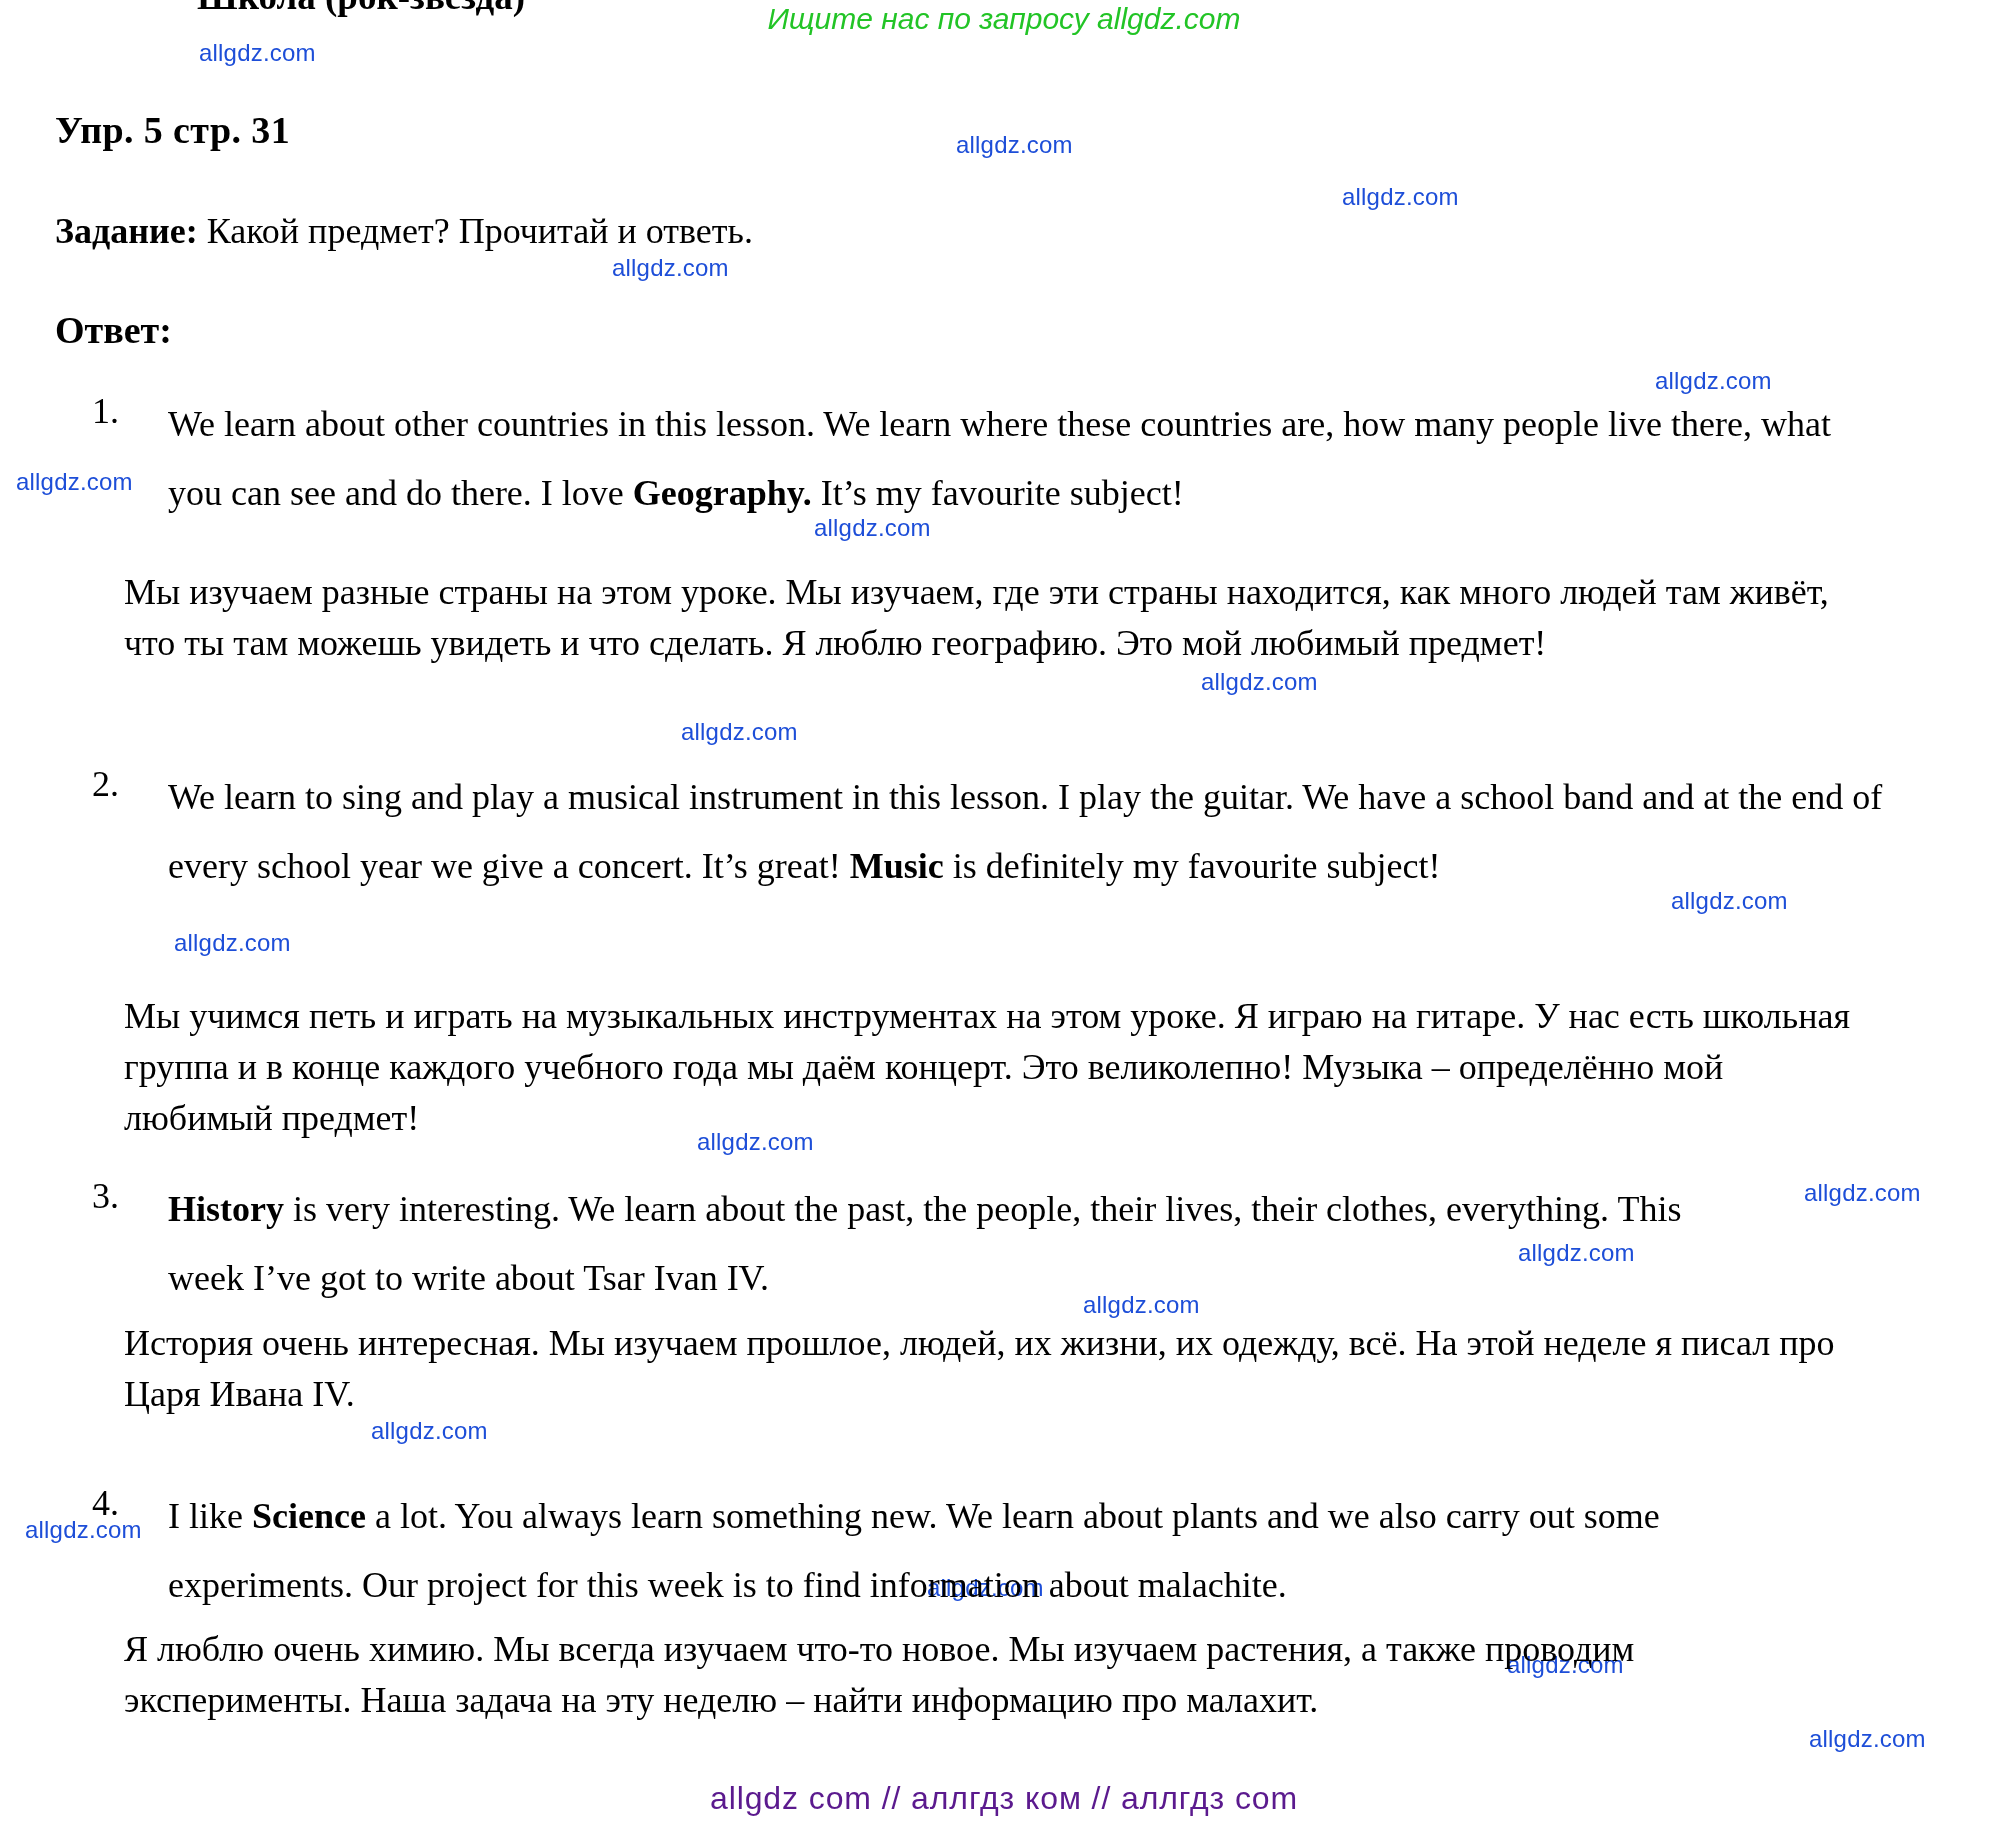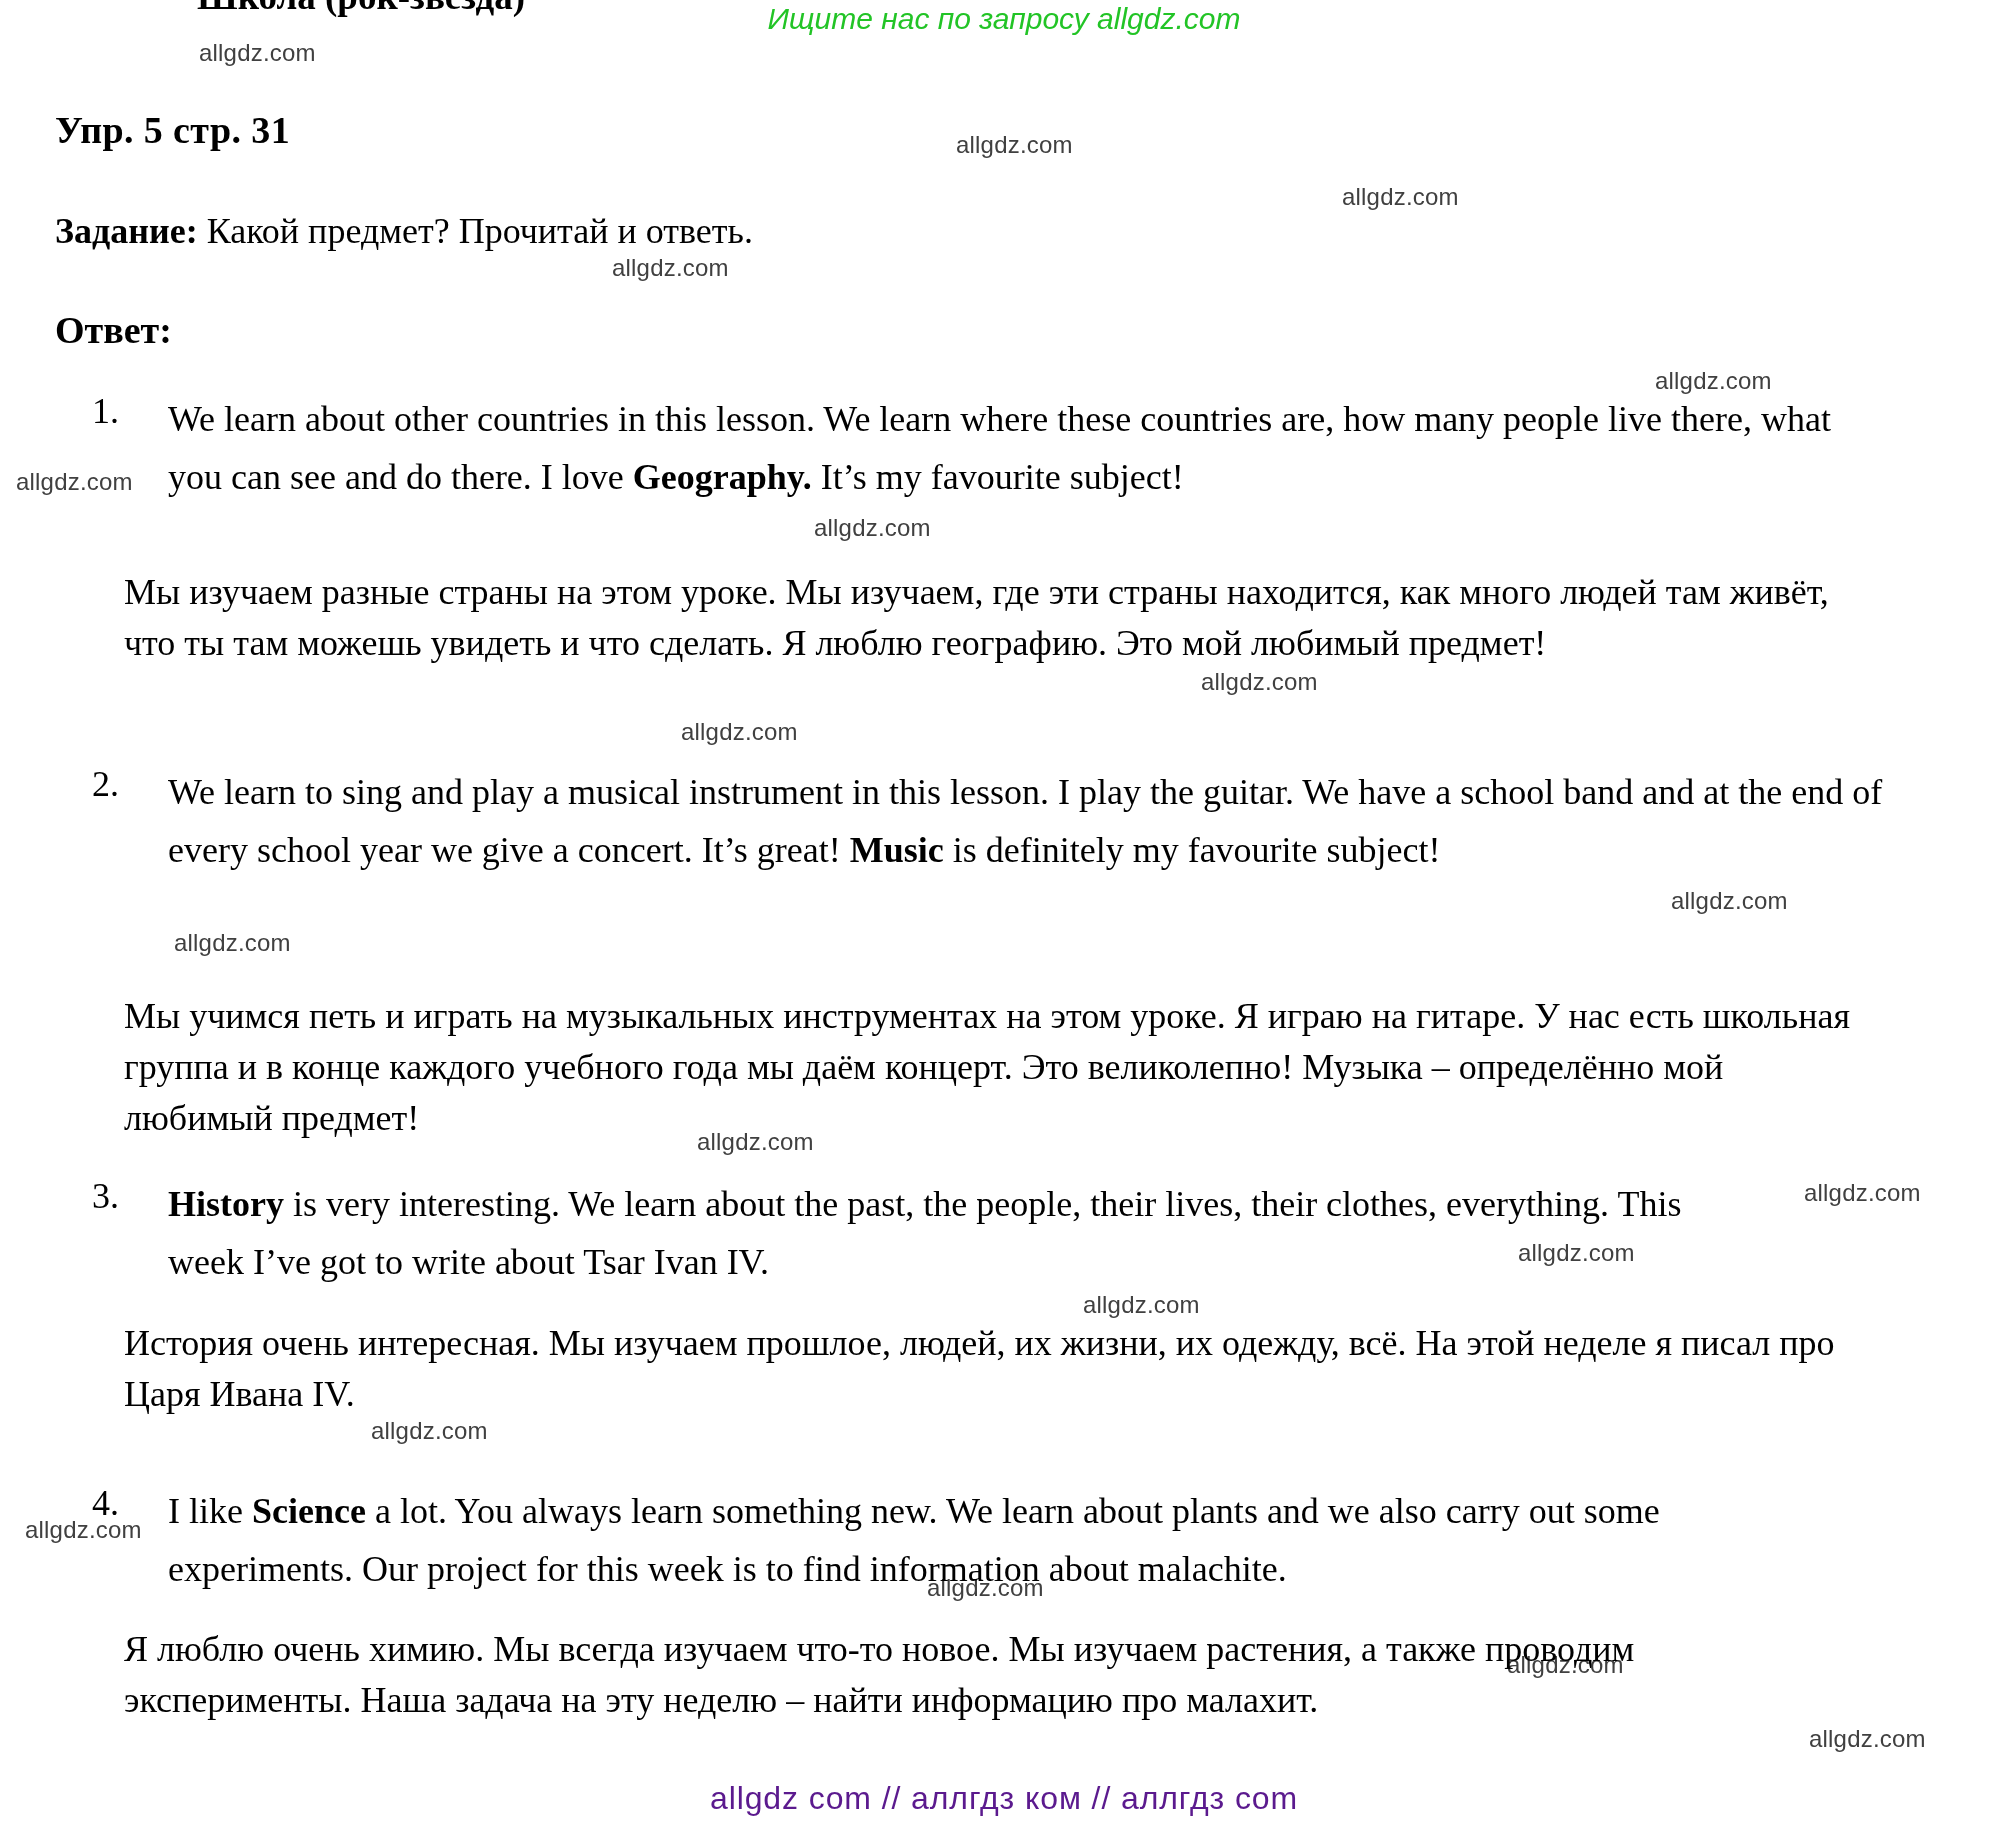--- a/index.html
+++ b/index.html
@@ -23,21 +23,21 @@
     width: 2008px;
     height: 1836px;
     background: #ffffff;
   }
 
   
   .wm {
     position: absolute;
     font-family: "Liberation Sans", "DejaVu Sans", sans-serif;
     font-size: 24px;
-    color: #404040;
+    color: #1d4ed8;
     white-space: nowrap;
     letter-spacing: 0.2px;
     z-index: 5;
     pointer-events: none;
   }
 
   .banner-green {
     position: absolute;
     left: 0;
     top: 1.8px;
@@ -104,21 +104,21 @@
     position: absolute;
     left: 0;
     top: 0;
     width: 64px;
     text-align: right;
     font-size: 36px;
   }
   .item-body {
     margin-left: 113px;
     font-size: 36px;
-    line-height: 58px;
+    line-height: 69px;
     text-align: left;
   }
   .item-body b { font-weight: bold; }
 
   .translation {
     position: absolute;
     left: 124px;
     font-size: 36px;
     line-height: 51px;
     z-index: 6;

